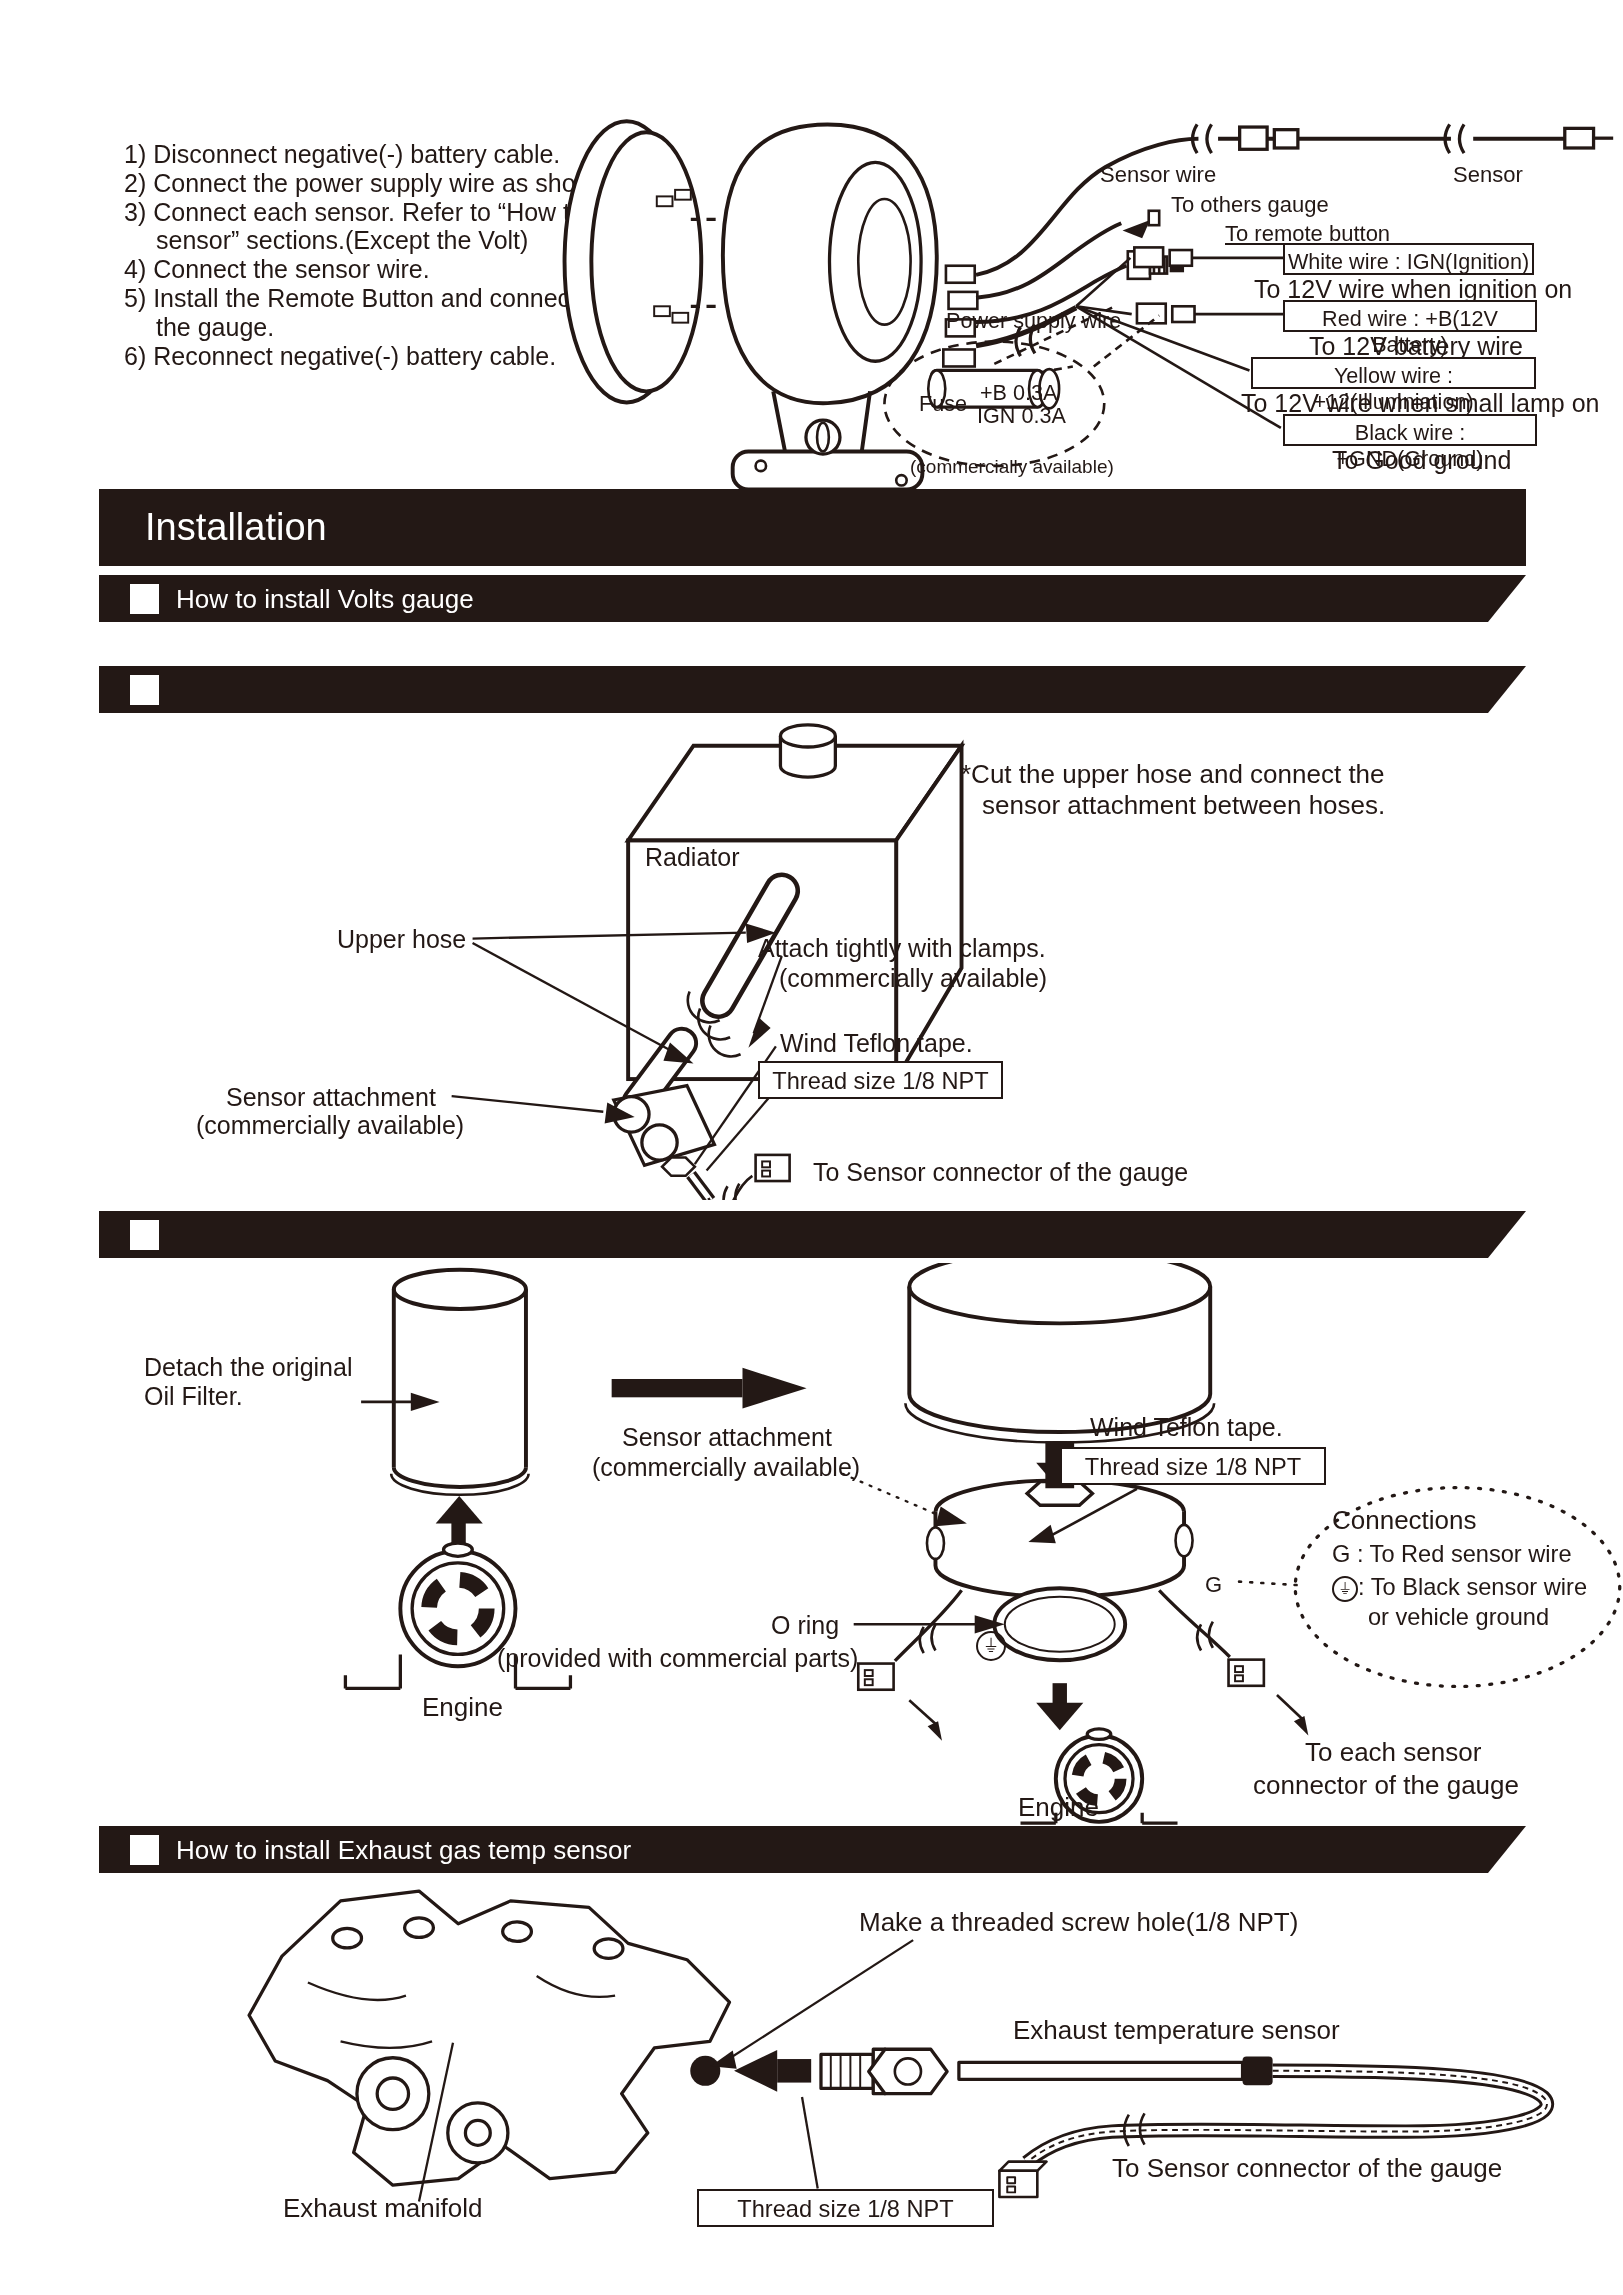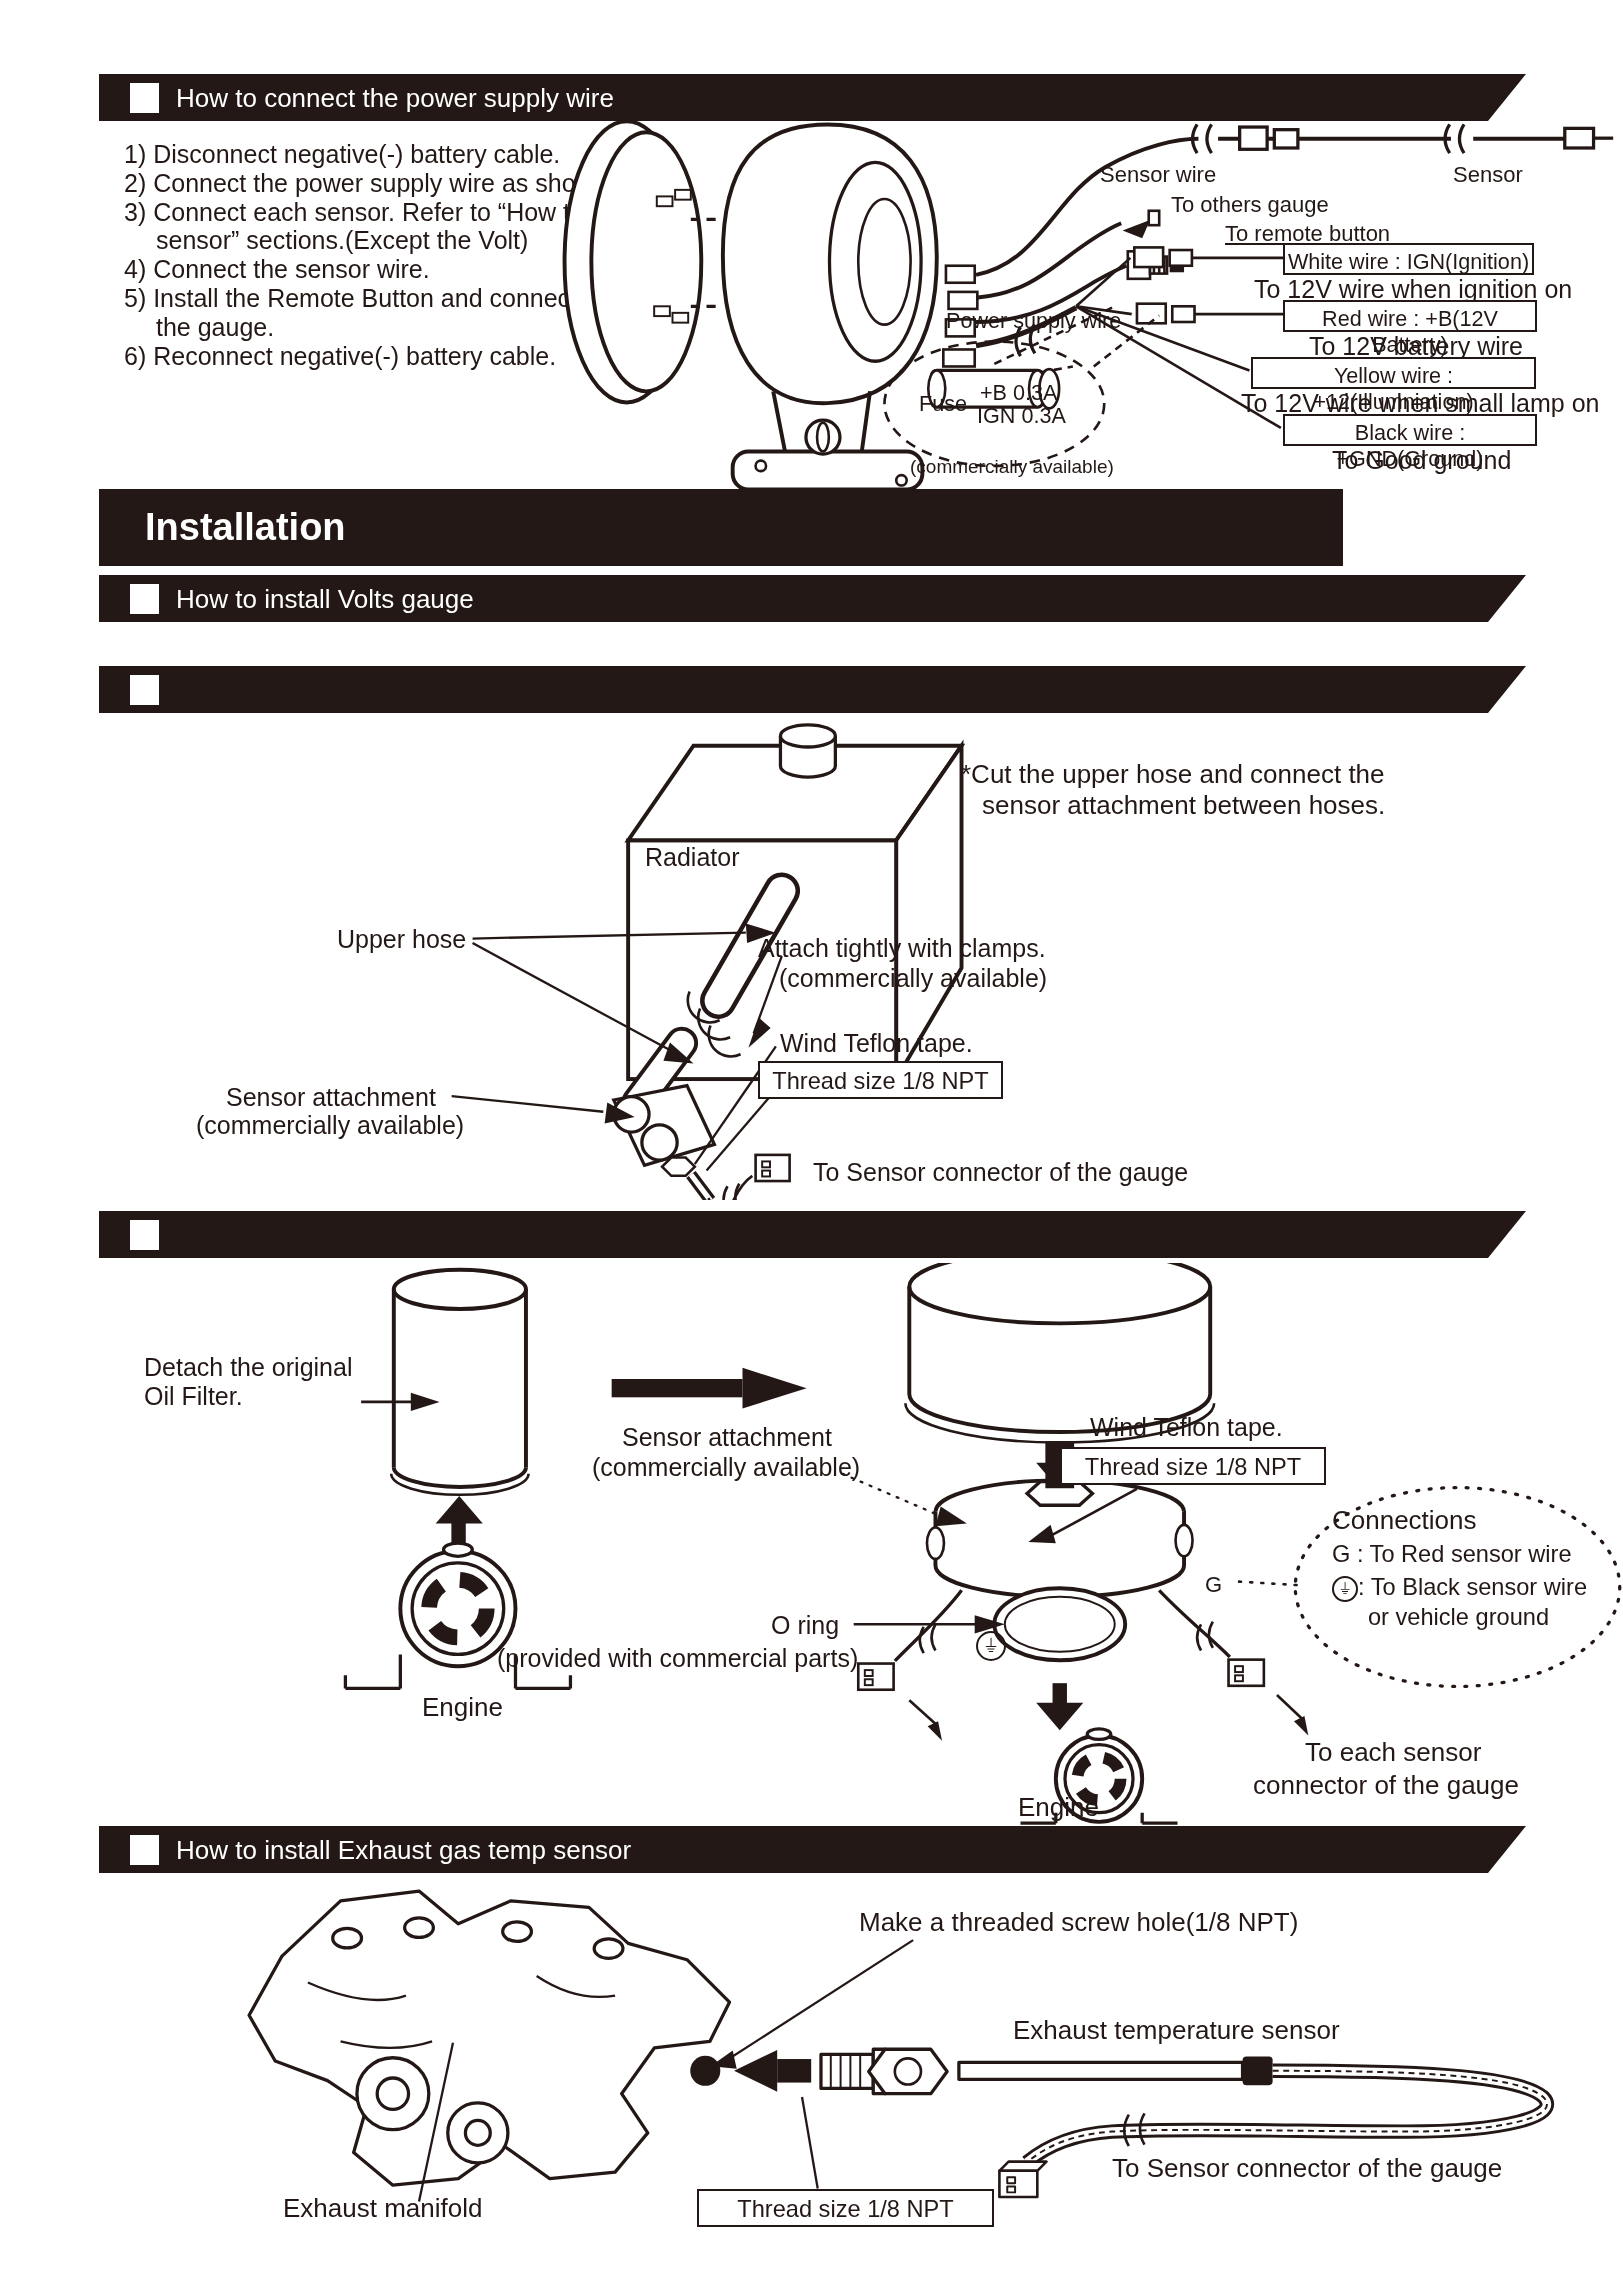--- a/index.html
+++ b/index.html
@@ -6,39 +6,35 @@
   #page{position:relative;width:1623px;height:2295px;background:#ffffff;overflow:hidden;
         font-family:"Liberation Sans",sans-serif;color:#231815;}
   svg{position:absolute;left:0;}
   .ink{stroke:#231815;fill:none;}
   .lbl{position:absolute;white-space:nowrap;color:#231815;} .f29{font-size:19px;} .f33{font-size:21.6px;} .f34{font-size:22px;}
   .f36{font-size:23.6px;} .f38{font-size:25px;} .f40{font-size:26px;}
   .bar{position:absolute;left:99px;width:1427px;height:47px;background:#231815;
        clip-path:polygon(0 0,100% 0,calc(100% - 38px) 100%,0 100%);}
   .bar .sq{position:absolute;left:31px;top:8.5px;width:29px;height:30px;background:#ffffff;}
   .bar .bt{position:absolute;left:77px;top:9.2px;font-size:26px;color:#ffffff;white-space:nowrap;}
-  .banner{position:absolute;left:99px;top:489px;width:1244px;height:77px;background:#231815;font-weight:bold;}
+  .banner{position:absolute;left:99px;top:489px;width:1427px;height:77px;background:#231815;}
   .banner .bt{position:absolute;left:46px;top:17px;font-size:38px;color:#ffffff;}
   .cobox{position:absolute;border:2px solid #231815;background:#fff;font-size:21.6px;
          text-align:center;padding-top:3.9px;height:24px;}
   .thbox{position:absolute;border:2px solid #231815;background:#fff;font-size:23.6px;
          text-align:center;padding-top:5.2px;height:29px;}
   .sub{position:absolute;font-size:25px;white-space:nowrap;}
   .gnd{display:inline-block;width:26px;height:26px;border:2px solid #231815;border-radius:50%;
        font-size:17.7px;line-height:26px;text-align:center;vertical-align:middle;}
 </style>
 </head>
 <body>
 
 <div id="page">
 
-  <div class="bar" style="top:74px;">
-    <div class="sq"></div>
-    <div class="bt">How to connect the power supply wire</div>
-  </div>
 
   <div class="lbl f38" style="left:124px;top:140px;">1) Disconnect negative(-) battery cable.</div>
   <div class="lbl f38" style="left:124px;top:169px;">2) Connect the power supply wire as shown.</div>
   <div class="lbl f38" style="left:124px;top:198px;">3) Connect each sensor. Refer to “How to attach</div>
   <div class="lbl f38" style="left:156px;top:226px;">sensor” sections.(Except the Volt)</div>
   <div class="lbl f38" style="left:124px;top:255px;">4) Connect the sensor wire.</div>
   <div class="lbl f38" style="left:124px;top:284px;">5) Install the Remote Button and connect it to</div>
   <div class="lbl f38" style="left:156px;top:313px;">the gauge.</div>
   <div class="lbl f38" style="left:124px;top:342px;">6) Reconnect negative(-) battery cable.</div>
 

